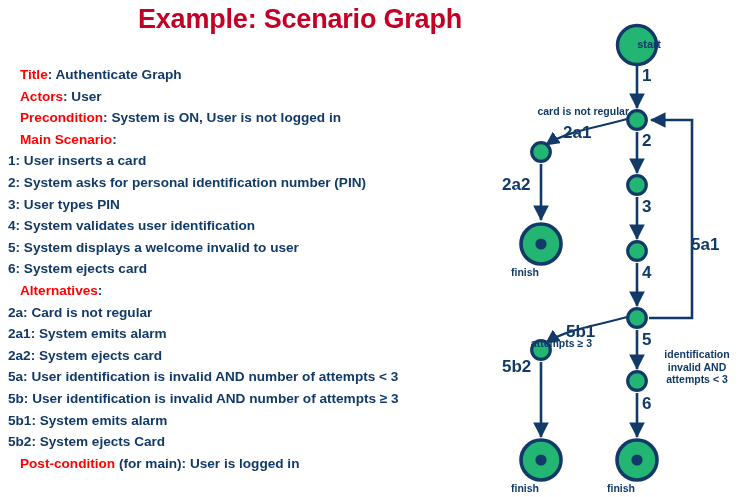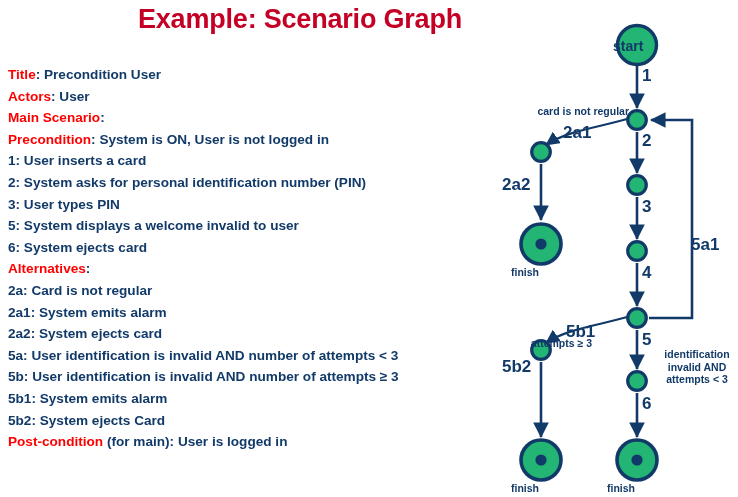--- a/index.html
+++ b/index.html
@@ -42,20 +42,21 @@
     font-weight: bold;
     color: #123A69;
     line-height: 21.6px;
     font-family: "Liberation Sans", sans-serif;
   }
   #textblock .line {
     white-space: nowrap;
   }
   #textblock .kw {
     color: #FF0000;
+    margin-left: 12px;
   }
   #graph {
     position: absolute;
     left: 0;
     top: 0;
     width: 738px;
     height: 497px;
     pointer-events: none;
   }
   .glabel {
@@ -73,40 +74,41 @@
   }
   .cond {
     font-size: 10.5px;
     line-height: 12.5px;
     text-align: right;
   }
   .nodecap {
     font-size: 10.5px;
   }
   .startcap {
-    font-size: 14px;
-    text-align: left;
+    font-size: 11px;
+    text-align: right;
     color: #123A69;
   }
 </style>
 </head>
 <body>
 
 <div id="slide">
 
   <div class="title">Example: Scenario Graph</div>
 
   <div id="textblock">
-      <div class="line"><span class="kw">Title</span><span>: Precondition User</span></div>
+      <div class="line"><span class="kw">Title</span><span>: Authenticate Graph</span></div>
       <div class="line"><span class="kw">Actors</span><span>: User</span></div>
+      <div class="line"><span class="kw">Precondition</span><span>: System is ON, User is not logged in</span></div>
       <div class="line"><span class="kw">Main Scenario</span><span>:</span></div>
-      <div class="line"><span class="kw">Precondition</span><span>: System is ON, User is not logged in</span></div>
       <div class="line"><span>1: User inserts a card</span></div>
       <div class="line"><span>2: System asks for personal identification number (PIN)</span></div>
       <div class="line"><span>3: User types PIN</span></div>
+      <div class="line"><span>4: System validates user identification</span></div>
       <div class="line"><span>5: System displays a welcome invalid to user</span></div>
       <div class="line"><span>6: System ejects card</span></div>
       <div class="line"><span class="kw">Alternatives</span><span>:</span></div>
       <div class="line"><span>2a: Card is not regular</span></div>
       <div class="line"><span>2a1: System emits alarm</span></div>
       <div class="line"><span>2a2: System ejects card</span></div>
       <div class="line"><span>5a: User identification is invalid AND number of attempts &lt; 3</span></div>
       <div class="line"><span>5b: User identification is invalid AND number of attempts ≥ 3</span></div>
       <div class="line"><span>5b1: System emits alarm</span></div>
       <div class="line"><span>5b2: System ejects Card</span></div>

